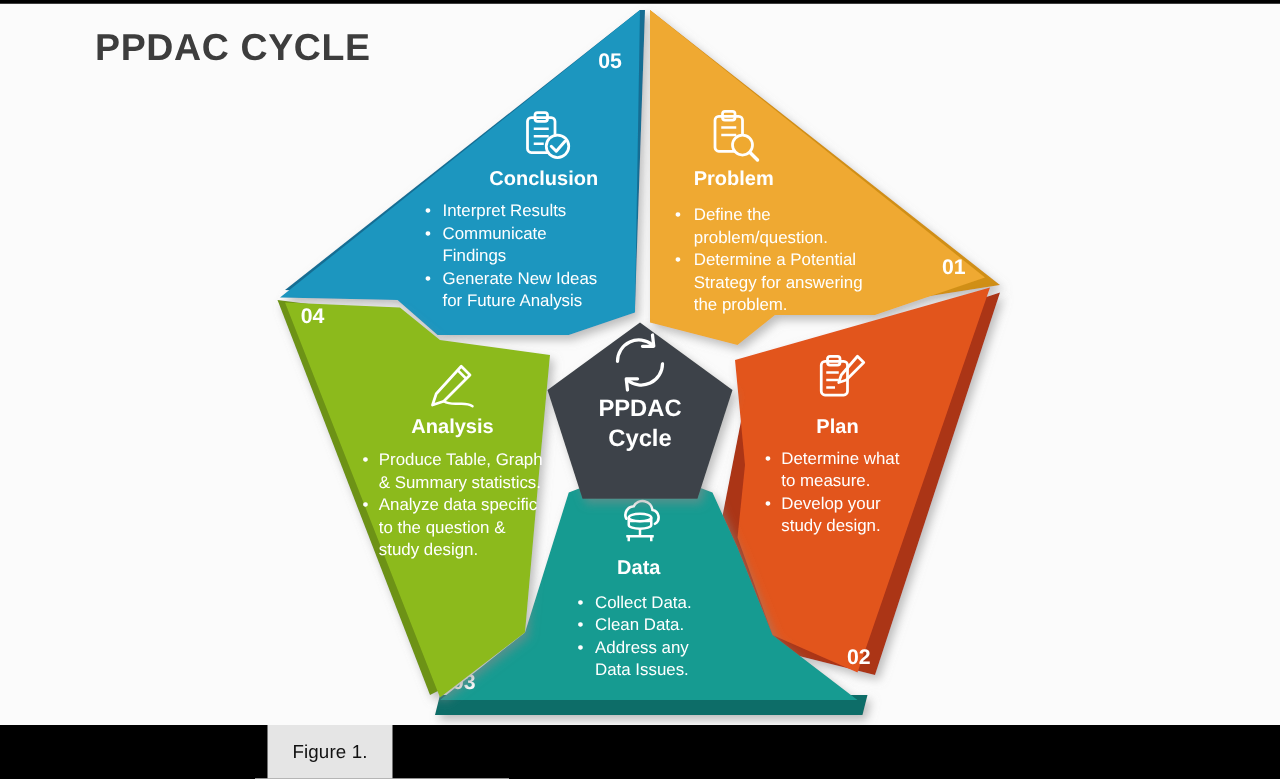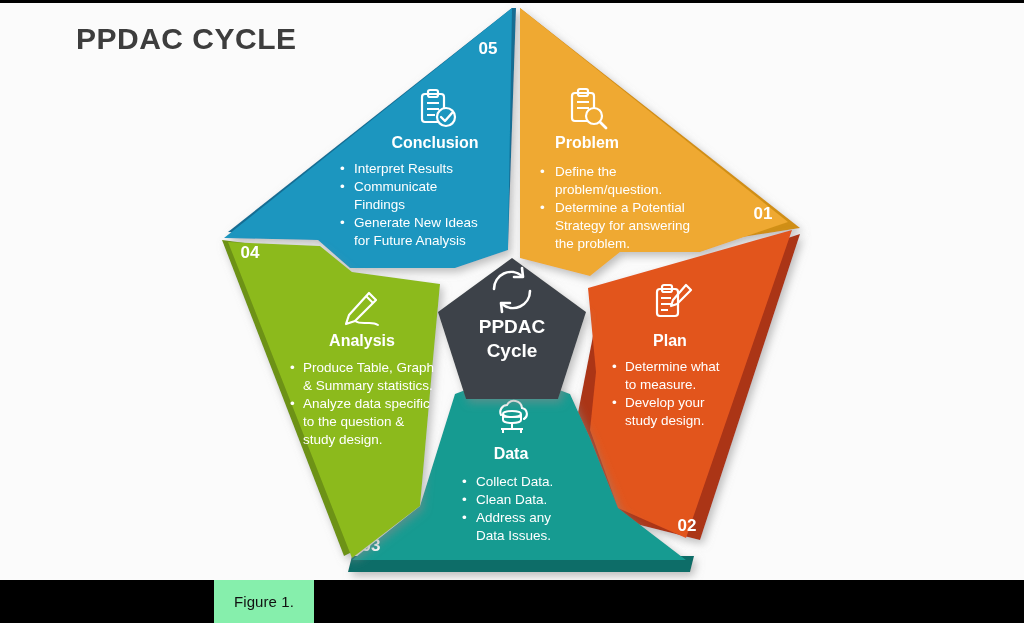--- a/index.html
+++ b/index.html
@@ -31,21 +31,21 @@
     width: 1024px;
     height: 43px;
     background: #000000;
   }
   .figure-caption {
     position: absolute;
     left: 214px;
     top: 580px;
     width: 100px;
     height: 43px;
-    background: #86efac;
+    background: #e5e5e5;
     color: #111111;
     font-size: 15px;
     display: flex;
     align-items: center;
     justify-content: center;
     letter-spacing: 0.1px;
   }
   .page-title {
     position: absolute;
     left: 40px;

